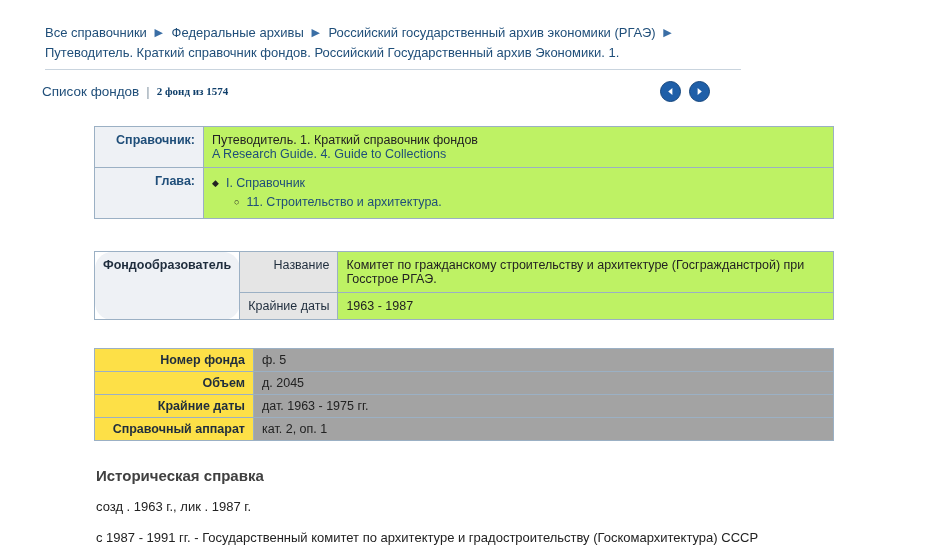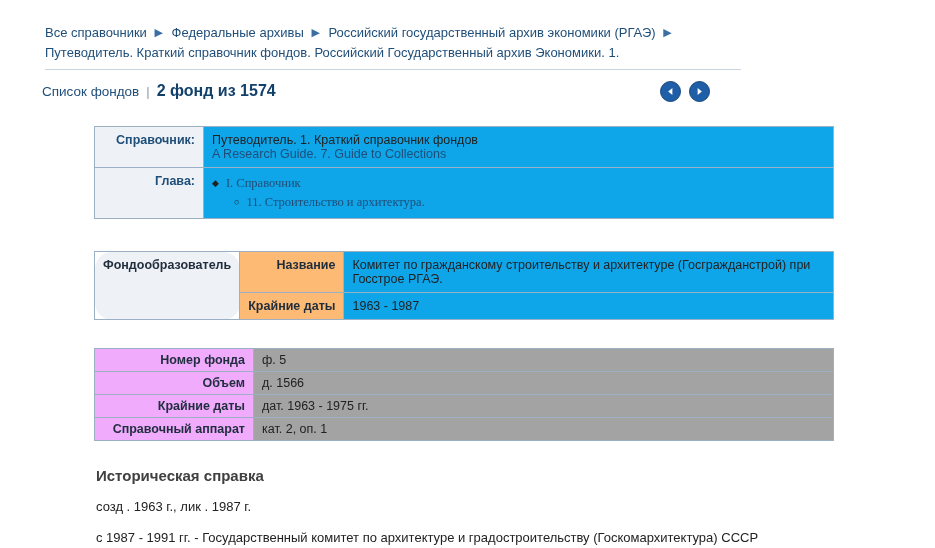--- a/index.html
+++ b/index.html
@@ -66,21 +66,22 @@
     font-size: 13.5px;
     cursor: pointer;
   }
   .subhead .divider {
     color: #8a9aa8;
     margin: 0 7px;
   }
   .subhead .count {
     font-weight: bold;
     color: #11406b;
-    font-size: 16px;
+    font-size: 11px;
+    font-family: Liberation Serif, serif;
   }
   .nav-arrows {
     margin-left: auto;
     display: flex;
     gap: 8px;
     padding-right: 44px;
   }
   .arrow-btn {
     width: 19px;
     height: 19px;
@@ -112,39 +113,38 @@
   }
   .label-cell {
     background: #eef1f5;
     text-align: right;
     font-weight: bold;
     color: #1f4e79;
     width: 92px;
     white-space: nowrap;
   }
   .val-cell {
-    background: #0ea5e9;
+    background: #bef264;
     color: #222222;
   }
   .val-cell .ru { color: #222; }
   .val-cell .en { color: #1f4e79; }
   .chapter-list {
     margin: 0;
     padding: 0;
     list-style: none;
   }
   .chapter-list li {
     color: #1f4e79;
     line-height: 19px;
   }
   .chapter-list li a {
     color: #1f4e79;
     text-decoration: none;
     cursor: pointer;
-    font-family: Liberation Serif, serif;
   }
   .bullet-1::before {
     content: "\25C6";
     font-size: 9px;
     margin-right: 7px;
     color: #222;
     vertical-align: 1px;
   }
   .lvl2 { padding-left: 22px; }
   .bullet-2::before {
@@ -170,41 +170,41 @@
     background: #eef1f5;
     font-weight: bold;
     color: #1f2d3d;
     width: 126px;
     vertical-align: middle;
     text-align: left;
     padding-left: 8px;
     border-radius: 17px;
   }
   .founder-sub {
-    background: #fdba74;
-    font-weight: bold;
+    background: #e5e5e5;
+    font-weight: normal;
     color: #1f2d3d;
     text-align: right;
     width: 68px;
     white-space: nowrap;
     vertical-align: middle;
   }
 
   
   .props-table {
     margin: 28px 0 0 94px;
     width: 740px;
     border: 1px solid #9bb0c4;
   }
   .props-table td {
     border: 1px solid #9bb0c4;
     padding: 4px 8px;
   }
   .props-label {
-    background: #f0abfc;
+    background: #fde047;
     font-weight: bold;
     color: #1f2d3d;
     text-align: right;
     width: 142px;
     white-space: nowrap;
   }
   .props-val { background: #a3a3a3; }
 
   
   .history {
@@ -257,21 +257,21 @@
       </span>
     </span>
   </div>
 
   <table class="tbl spravochnik-table">
     <tbody>
         <tr>
       <td class="label-cell">Справочник:</td>
       <td class="val-cell">
         <div class="ru">Путеводитель. 1. Краткий справочник фондов</div>
-        <div class="en">A Research Guide. 7. Guide to Collections</div>
+        <div class="en">A Research Guide. 4. Guide to Collections</div>
       </td>
     </tr>
     <tr>
       <td class="label-cell">Глава:</td>
       <td class="val-cell">
         <ul class="chapter-list">
           <li class="bullet-1"><a>I. Справочник</a></li>
           <li class="lvl2 bullet-2"><a>11. Строительство и архитектура.</a></li>
         </ul>
       </td>
@@ -294,21 +294,21 @@
     </table>
 
   <table class="tbl props-table">
     <tbody>
         <tr>
       <td class="props-label">Номер фонда</td>
       <td class="props-val">ф. 5</td>
     </tr>
     <tr>
       <td class="props-label">Объем</td>
-      <td class="props-val">д. 1566</td>
+      <td class="props-val">д. 2045</td>
     </tr>
     <tr>
       <td class="props-label">Крайние даты</td>
       <td class="props-val">дат. 1963 - 1975 гг.</td>
     </tr>
     <tr>
       <td class="props-label">Справочный аппарат</td>
       <td class="props-val">кат. 2, оп. 1</td>
     </tr>
   </tbody>

